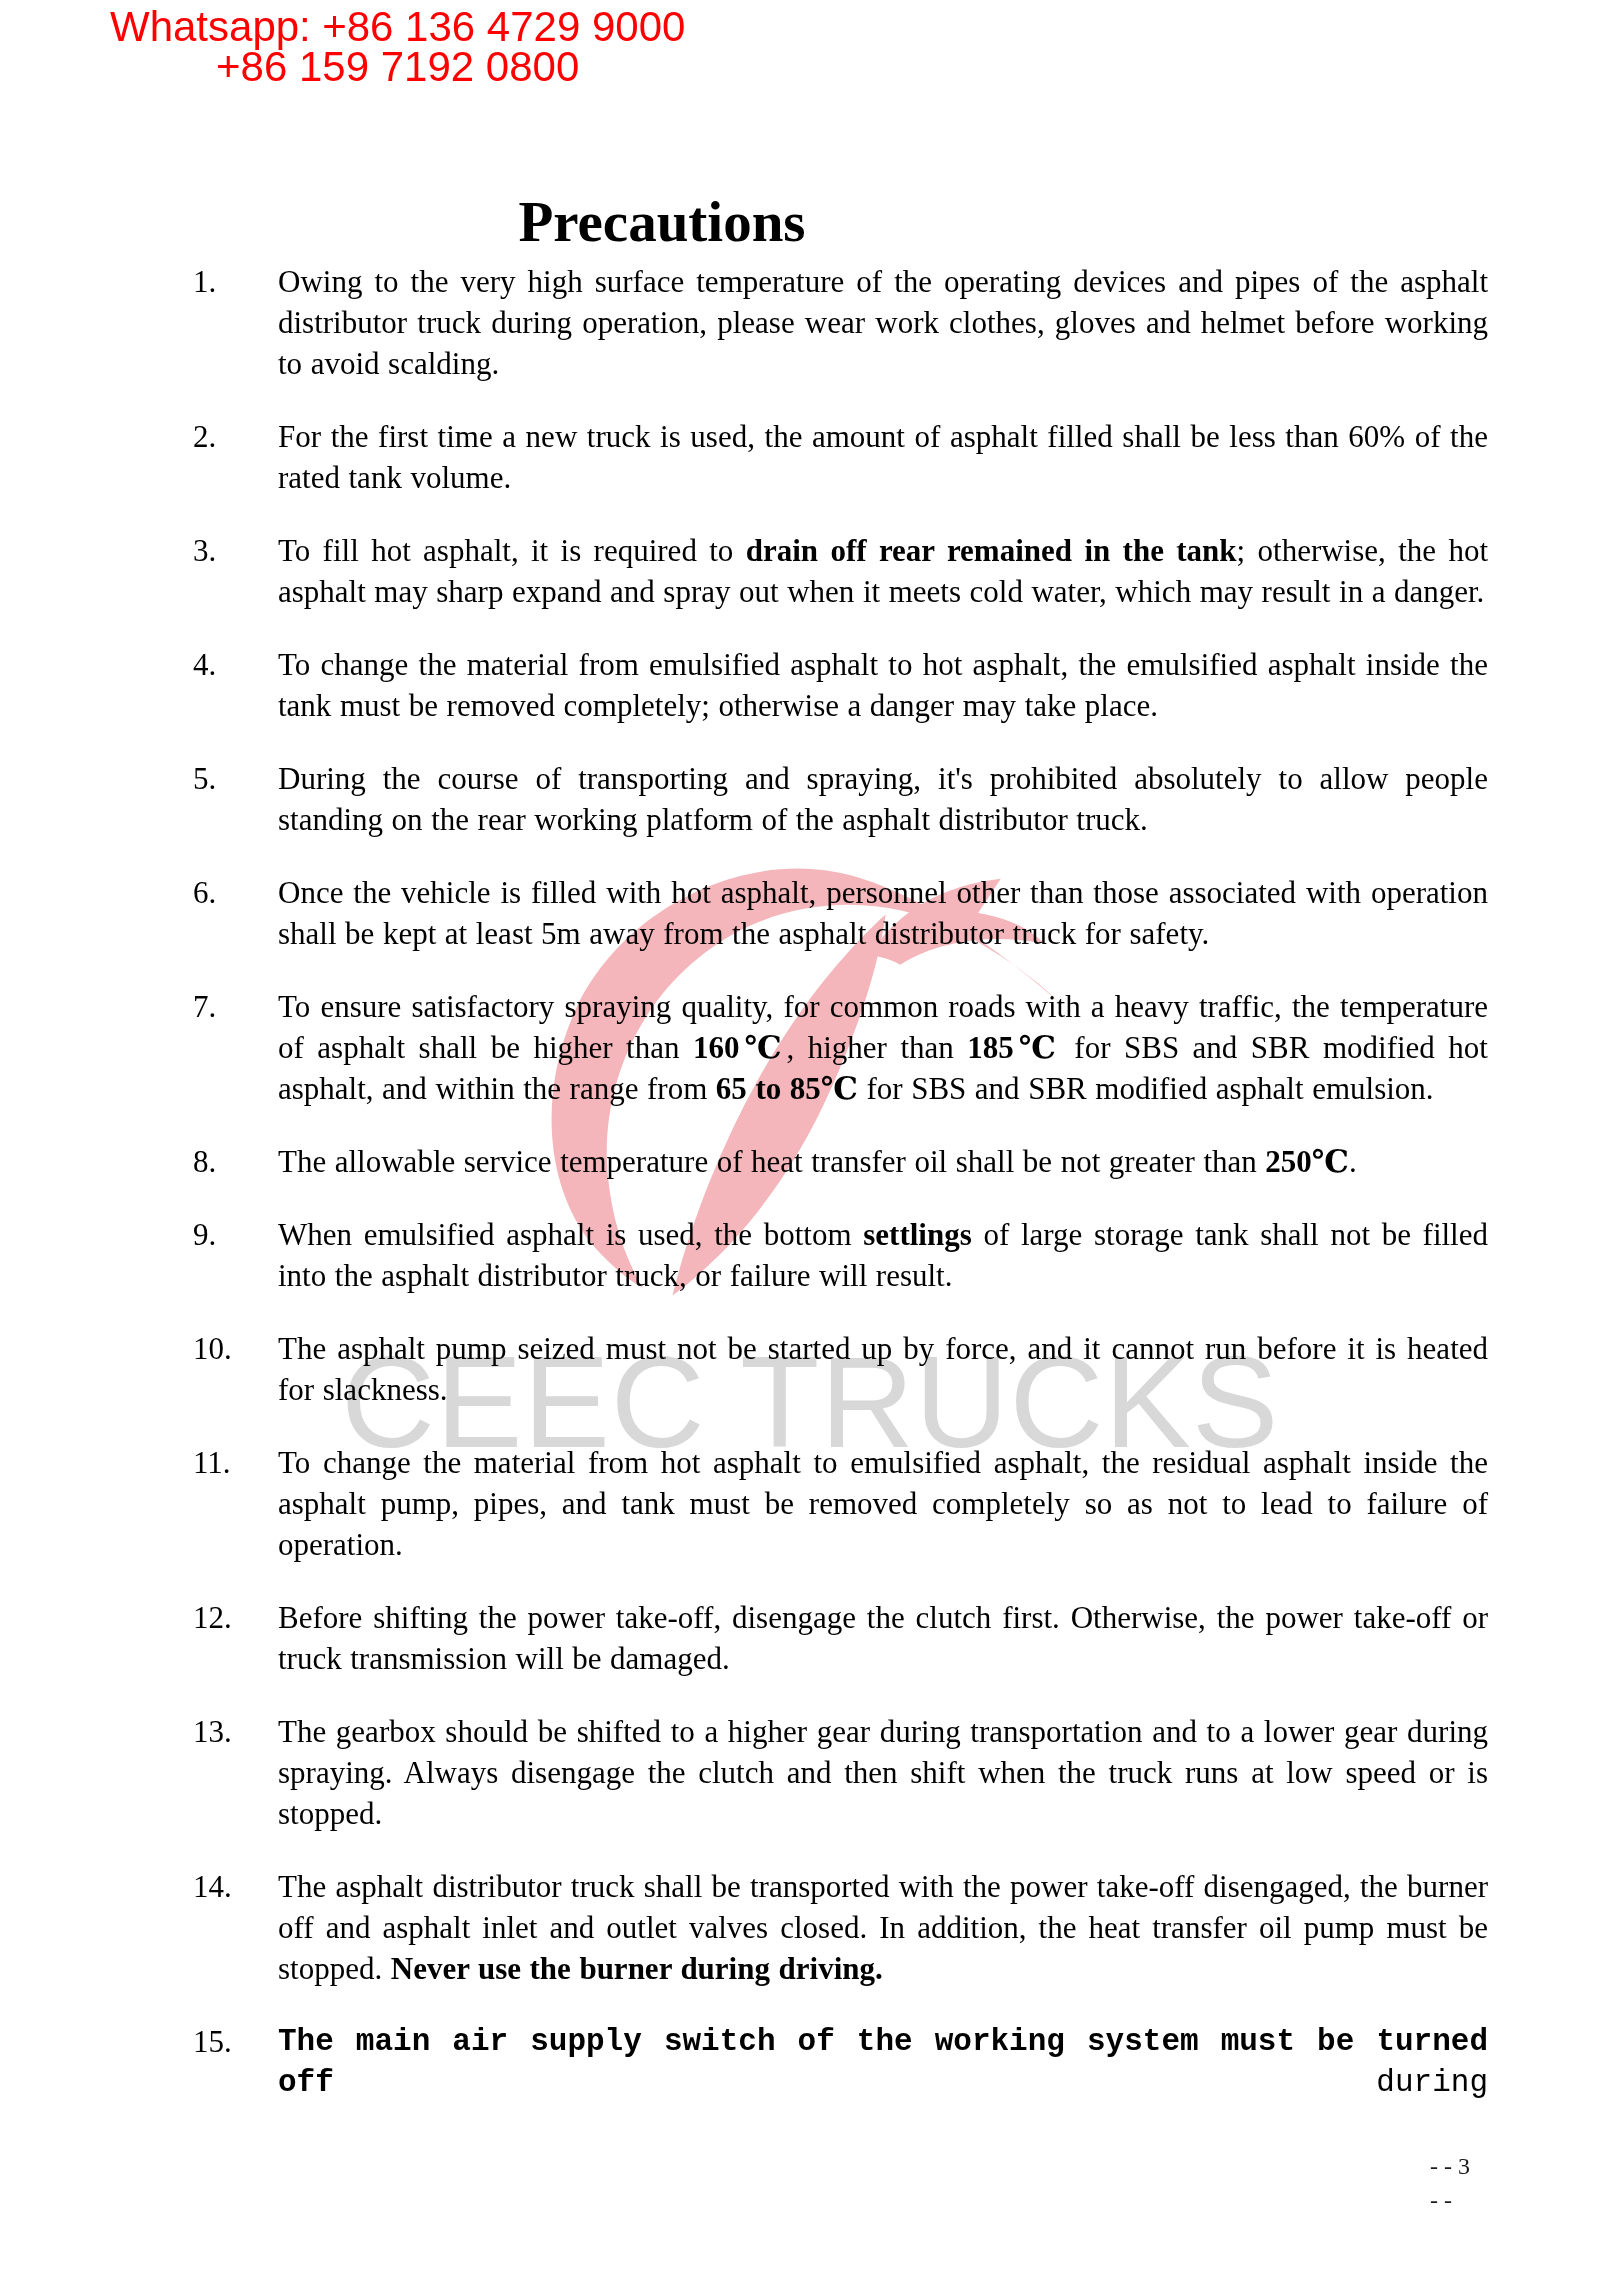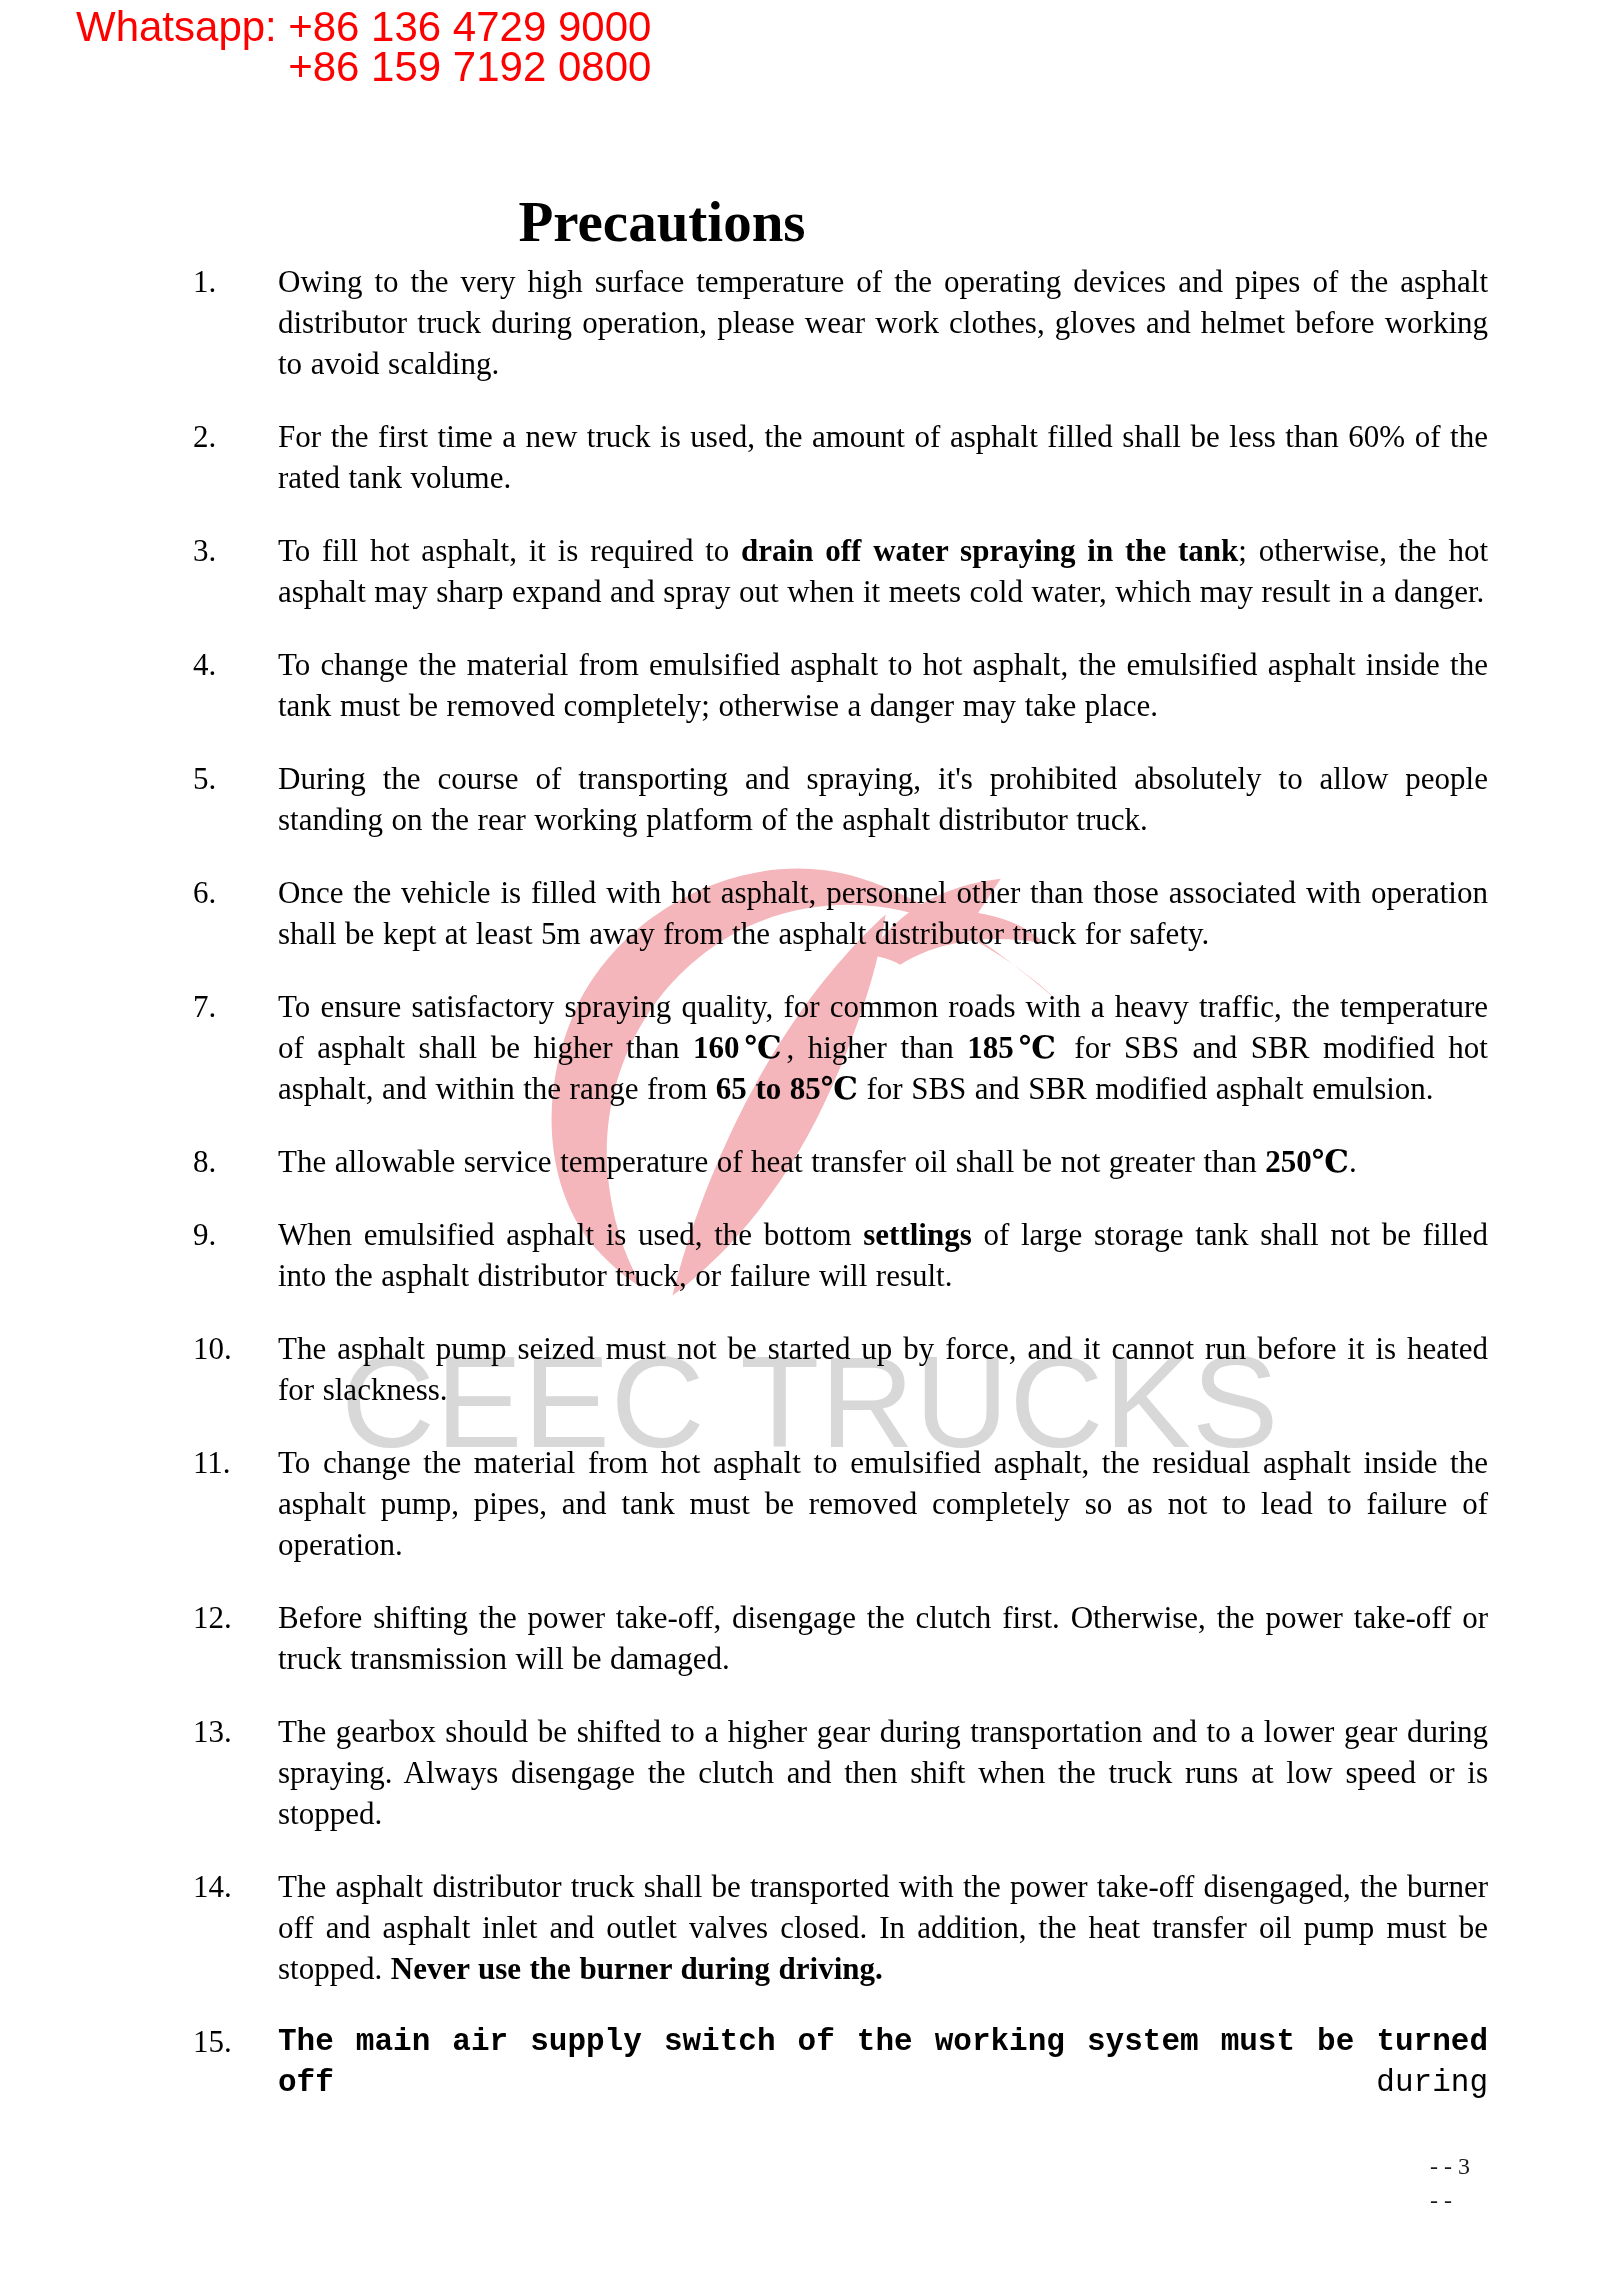--- a/index.html
+++ b/index.html
@@ -8,21 +8,21 @@
     font-family:"Liberation Serif","DejaVu Serif",serif;color:#000;
     overflow:hidden;
   }
   
   .header{
     position:absolute;top:6.5px;left:0;width:1622px;z-index:2;
     display:flex;justify-content:space-between;
     color:#fe0000;font-family:"Liberation Sans","DejaVu Sans",sans-serif;
     font-size:42px;line-height:40px;font-weight:400;
   }
-  .contact-whatsapp{margin-left:76px;text-align:right;}
+  .contact-whatsapp{margin-left:110px;text-align:center;}
   .contact-email{margin-right:76px;text-align:right;}
   .contact-line .label{margin-right:11.4px;}
   
   .doc-title{
     position:absolute;top:151px;left:0;width:1324px;z-index:2;
     text-align:center;font-size:57px;line-height:65px;font-weight:bold;
   }
   
   .wm-logo{position:absolute;left:503px;top:835px;width:681px;height:519px;z-index:0;}
   .wm-text{
@@ -75,21 +75,21 @@
     <p class="txt"><span>Owing to the very high surface temperature of the operating devices and pipes of the asphalt distributor truck during operation, please wear work clothes, gloves and helmet before working to avoid scalding.</span></p>
   </div>
 
   <div class="item">
     <span class="num">2.</span>
     <p class="txt"><span>For the first time a new truck is used, the amount of asphalt filled shall be less than 60% of the rated tank volume.</span></p>
   </div>
 
   <div class="item">
     <span class="num">3.</span>
-    <p class="txt"><span>To fill hot asphalt, it is required to </span><b>drain off water spraying in the tank</b><span>; otherwise, the hot asphalt may sharp expand and spray out when it meets cold water, which may result in a danger.</span></p>
+    <p class="txt"><span>To fill hot asphalt, it is required to </span><b>drain off rear remained in the tank</b><span>; otherwise, the hot asphalt may sharp expand and spray out when it meets cold water, which may result in a danger.</span></p>
   </div>
 
   <div class="item">
     <span class="num">4.</span>
     <p class="txt"><span>To change the material from emulsified asphalt to hot asphalt, the emulsified asphalt inside the tank must be removed completely; otherwise a danger may take place.</span></p>
   </div>
 
   <div class="item">
     <span class="num">5.</span>
     <p class="txt"><span>During the course of transporting and spraying, it's prohibited absolutely to allow people standing on the rear working platform of the asphalt distributor truck.</span></p>

